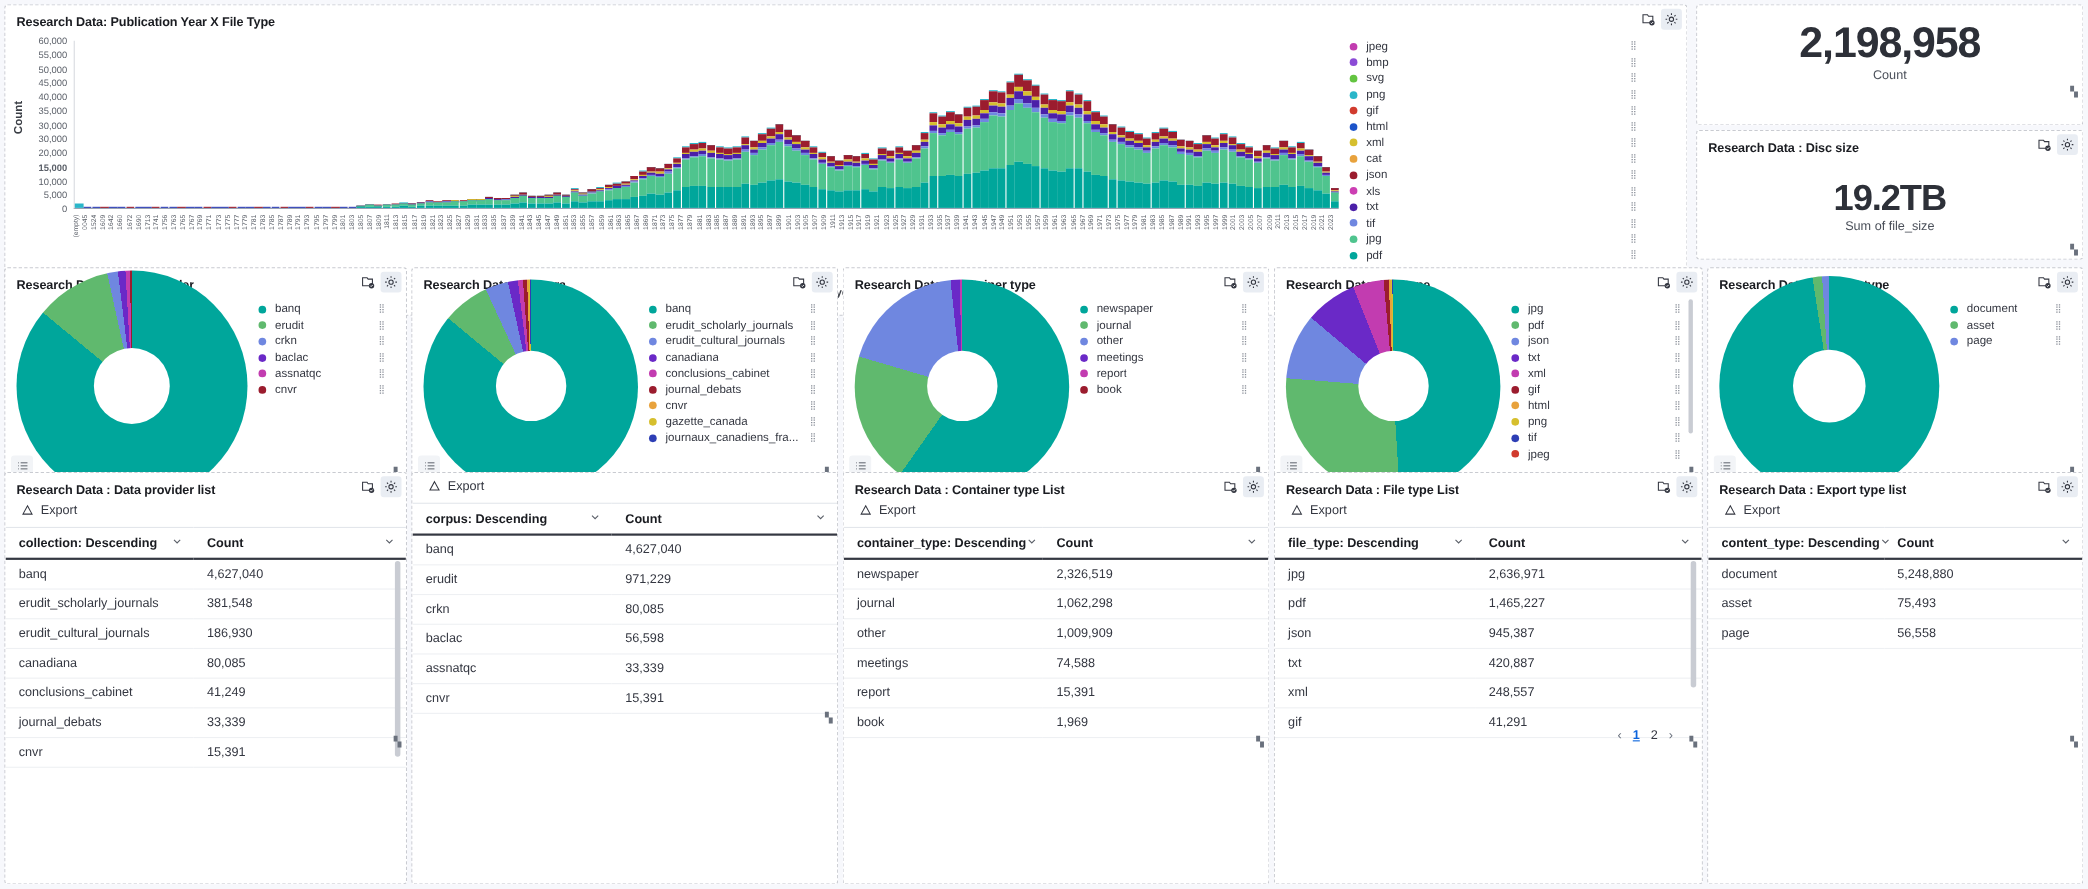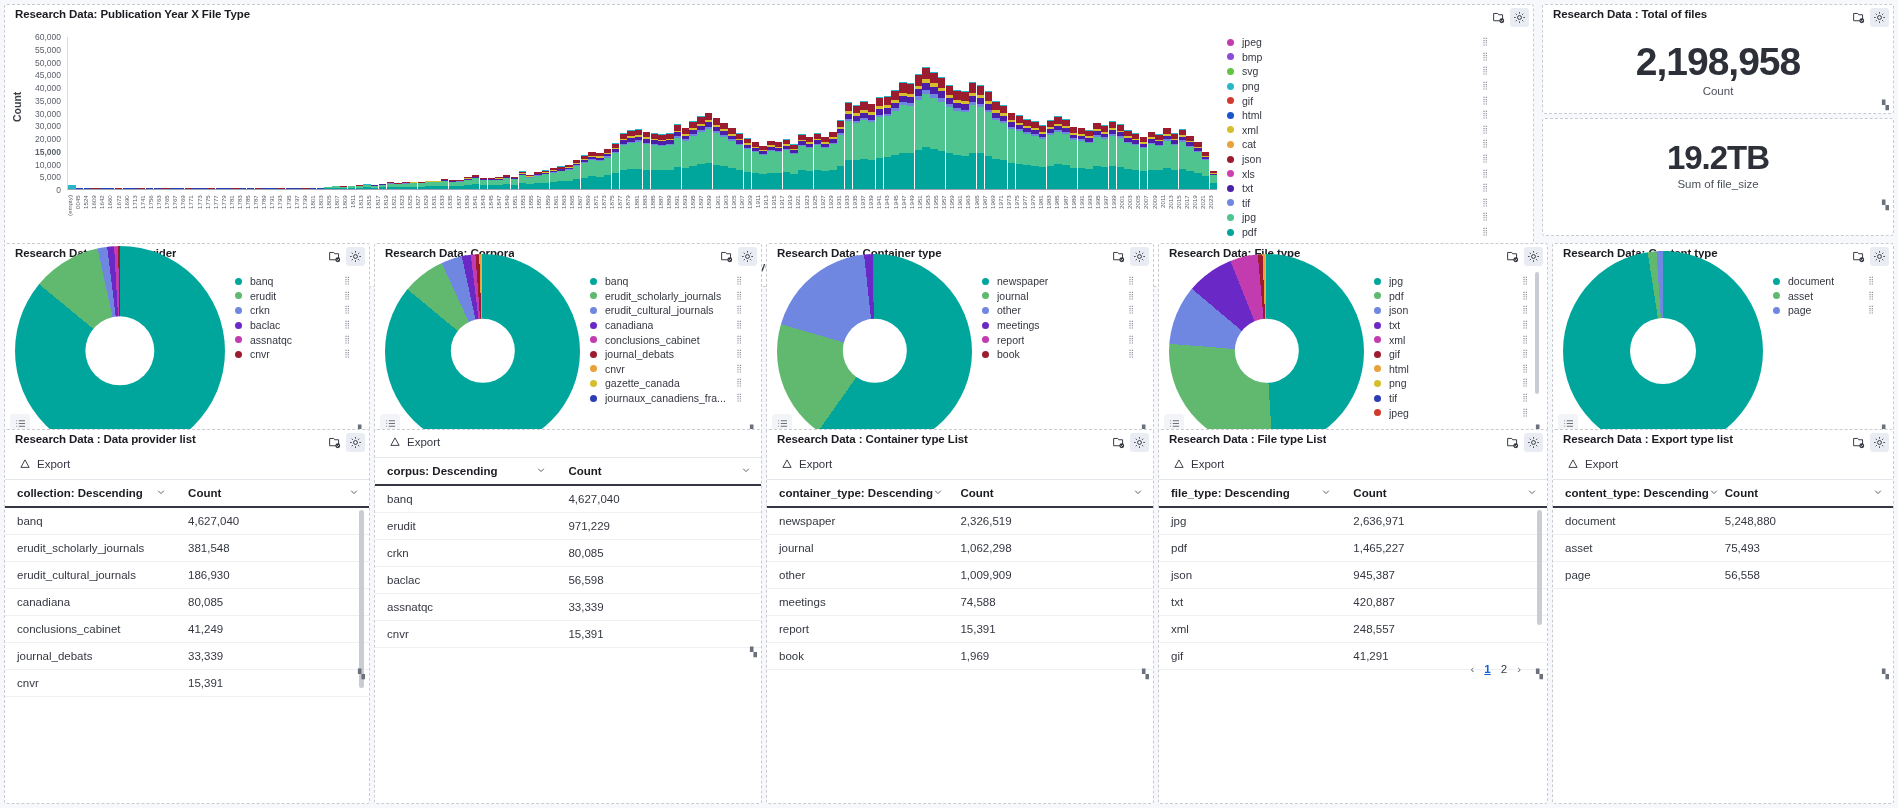--- a/index.html
+++ b/index.html
@@ -20,21 +20,21 @@
   }
   .panel {
     position: absolute;
     background: #fff;
     border: 1px dashed #c9cbd1;
     border-radius: 3px;
     overflow: hidden;
   }
   .panel-head {
     display: flex;
-    align-items: flex-start;
+    align-items: flex-end;
     height: 22px;
     padding: 3px 4px 0 10px;
   }
   .panel-title {
     font-size: 11.5px;
     font-weight: bold;
     color: #1a1c21;
     letter-spacing: -0.1px;
     white-space: nowrap;
     overflow: hidden;
@@ -1598,46 +1598,46 @@
       <div class="opt-btn">
         <svg class="ico" width="11" height="11" viewBox="0 0 16 16" stroke="#5a5f68" stroke-width="1.3">
           <path d="M2 4h1M2 8h1M2 12h1M5.5 4h9M5.5 8h9M5.5 12h9"></path>
         </svg>
       </div>
       <div class="resize-grip">▚</div>
     </div>
   </div>
 
   <div class="panel" id="p-total">
+    <div class="panel-body kpi-body" style="height:84px;">
+      <div class="kpi-value">2,198,958</div>
+      <div class="kpi-sub">Count</div>
+      <div class="resize-grip">▚</div>
+    </div>
+  </div>
+
+  <div class="panel" id="p-disc">
     <div class="panel-head">
-      <span class="panel-title">Research Data : Total of files</span>
+      <span class="panel-title">Research Data : Disc size</span>
       <span class="panel-tools">
         <span class="tool-btn">
           <svg class="ico" width="13" height="13" viewBox="0 0 16 16" fill="none" stroke="#343741" stroke-width="1.2">
             <path d="M2 3h5l1.2 1.6H13V12H2z"></path>
               <circle cx="12" cy="12" r="3" fill="#343741" stroke="none"></circle>
             <path d="M10.7 12l.9.9 1.8-1.8" stroke="#fff" stroke-width="1.1"></path>
           </svg>
         </span>
         <span class="tool-btn active">
           <svg class="ico" width="13" height="13" viewBox="0 0 16 16" fill="none" stroke="#343741" stroke-width="1.2">
             <circle cx="8" cy="8" r="2.4"></circle>
             <path d="M8 1.4v1.8M8 12.8v1.8M1.4 8h1.8M12.8 8h1.8M3.4 3.4l1.3 1.3M11.3 11.3l1.3 1.3M12.6 3.4l-1.3 1.3M4.7 11.3l-1.3 1.3"></path>
           </svg>
         </span>
       </span>
     </div>
-    <div class="panel-body kpi-body" style="height:84px;">
-      <div class="kpi-value">2,198,958</div>
-      <div class="kpi-sub">Count</div>
-      <div class="resize-grip">▚</div>
-    </div>
-  </div>
-
-  <div class="panel" id="p-disc">
     <div class="panel-body kpi-body" style="height:92px;">
       <div class="kpi-value sm">19.2TB</div>
       <div class="kpi-sub">Sum of file_size</div>
       <div class="resize-grip">▚</div>
     </div>
   </div>
 
   <div id="pie-row">
       <div class="panel pierow" id="p-data_provider" style="left: 4px; top: 243px; width: 366px; height: 192px;">
         <div class="panel-head">

